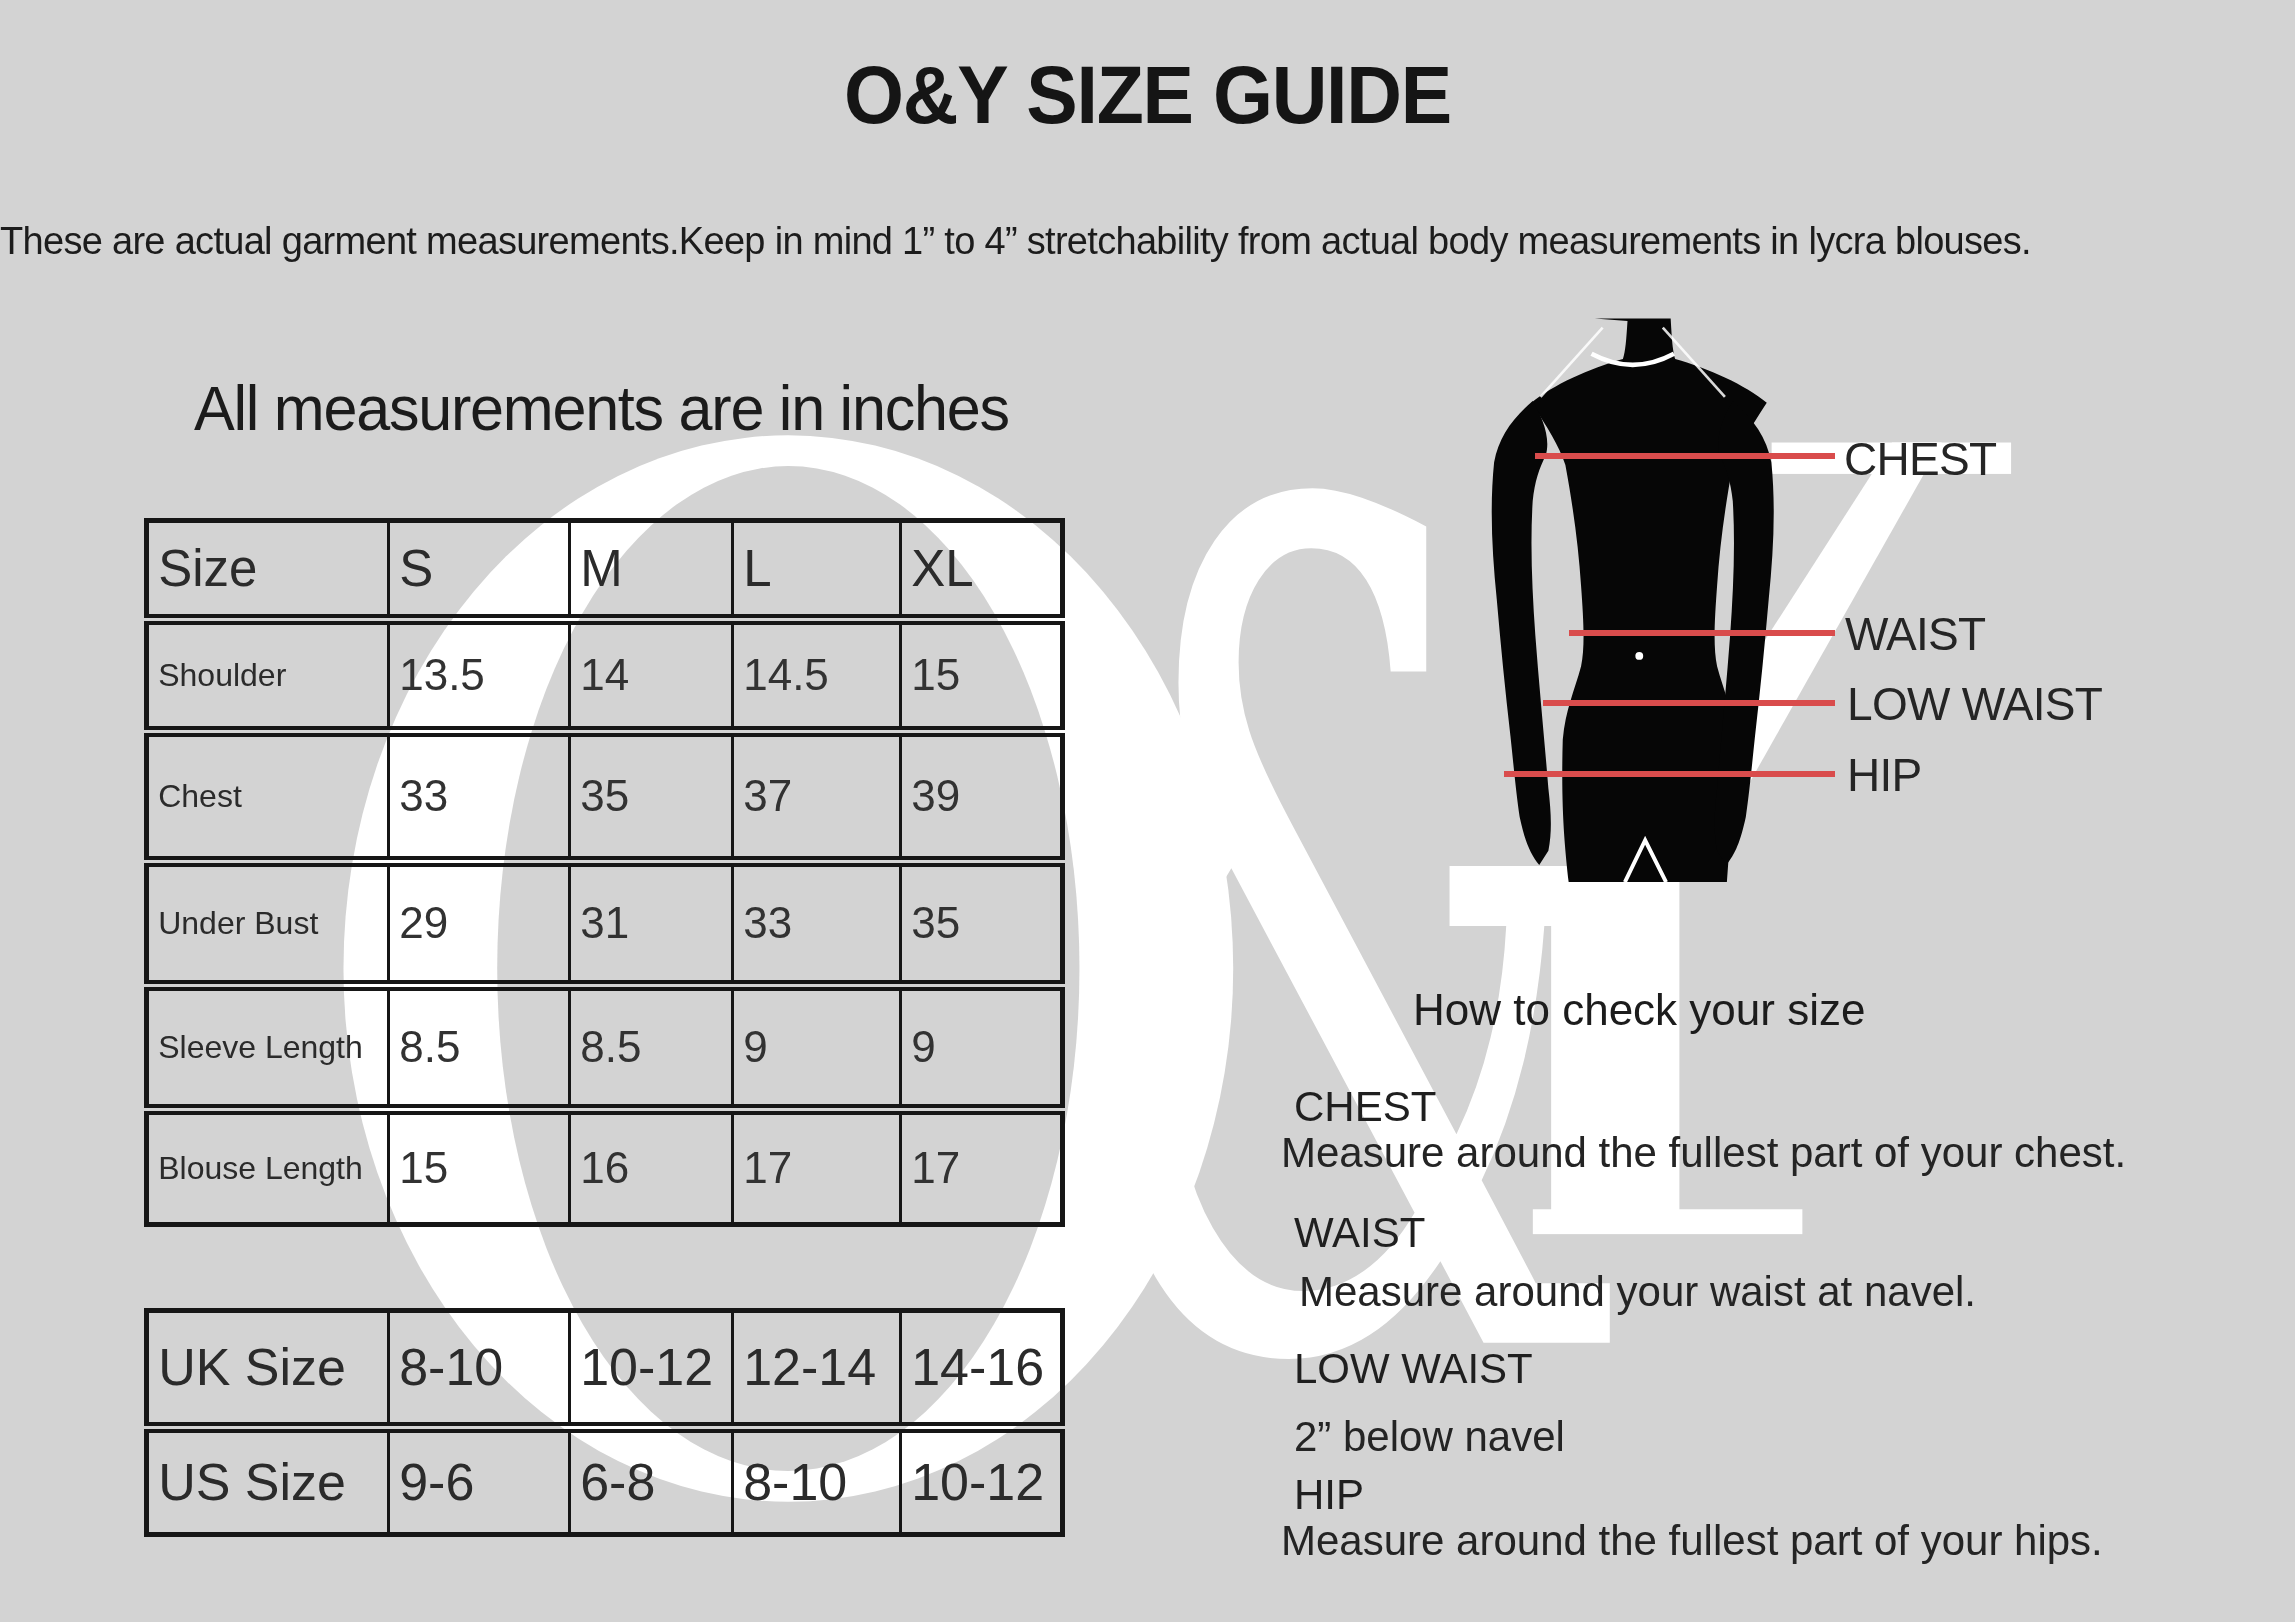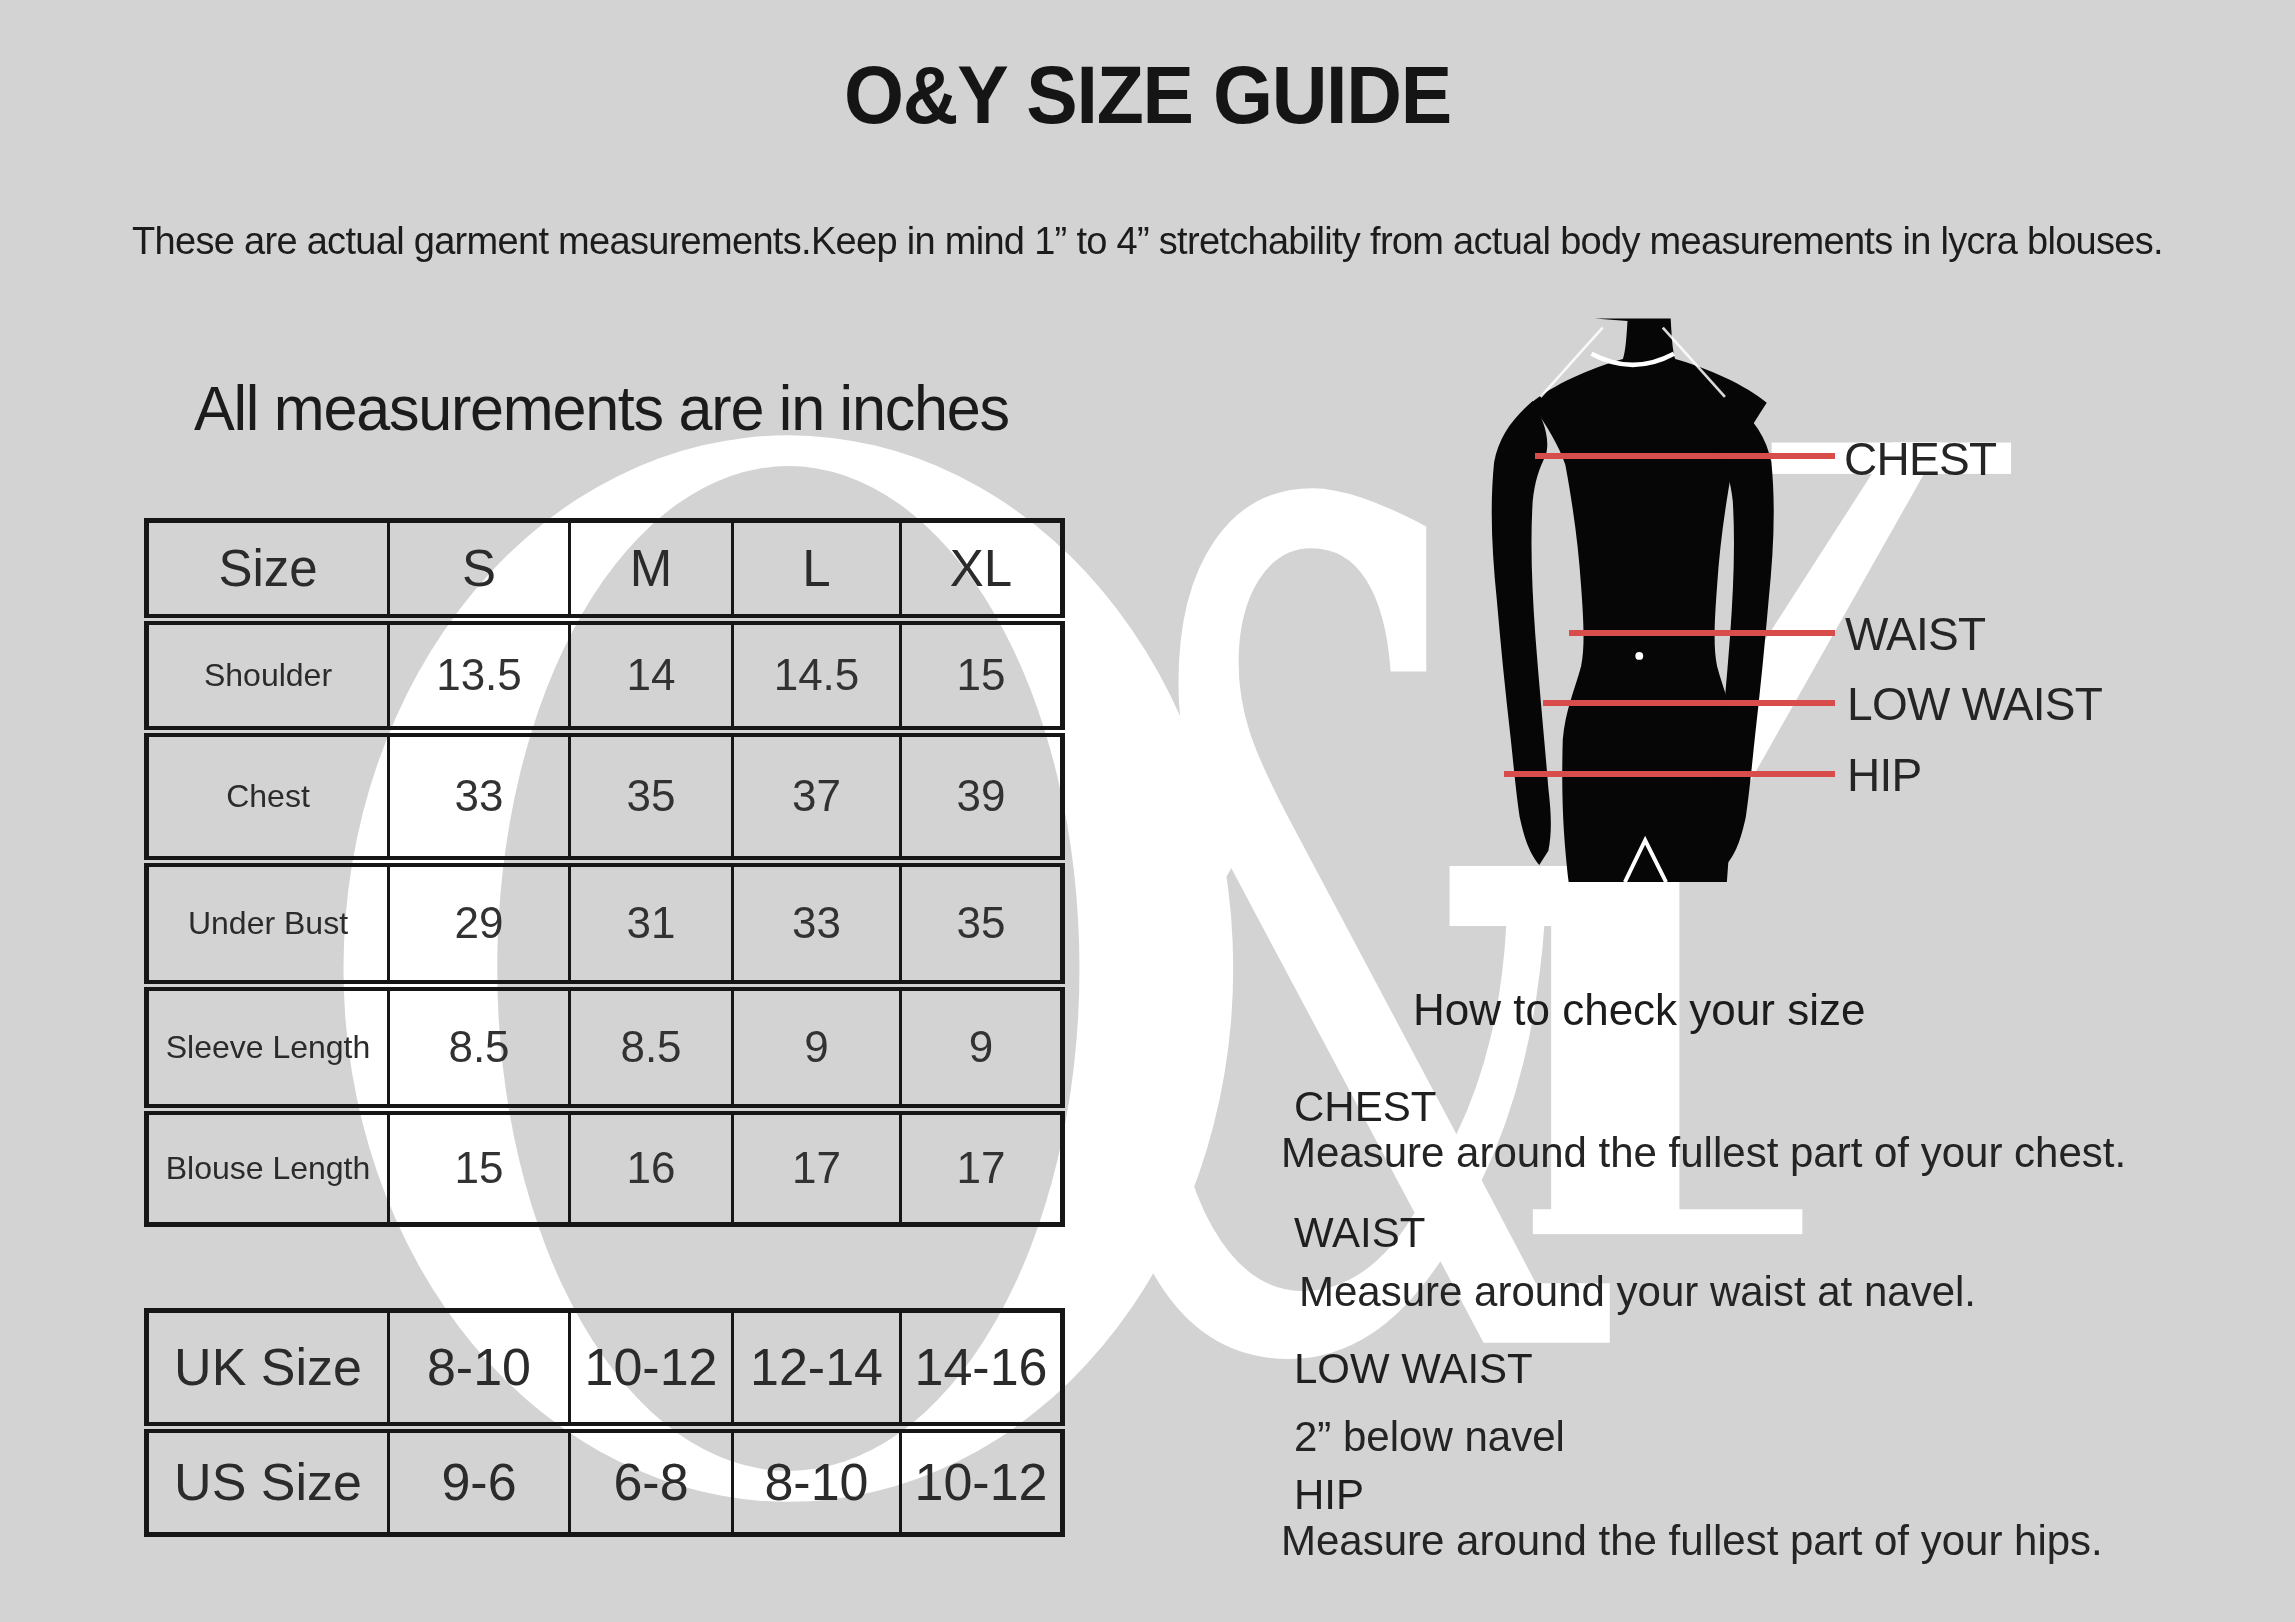--- a/index.html
+++ b/index.html
@@ -3,30 +3,30 @@
 <meta charset="utf-8">
 <style>
   html,body{margin:0;padding:0;}
   body{font-family:"Liberation Sans",sans-serif;}
   .canvas{position:relative;width:2295px;height:1623px;background:#d3d3d3;overflow:hidden;}
   .layer{position:absolute;left:0;top:0;}
   
   .title{position:absolute;left:0;top:48px;width:100%;text-align:center;
          font-size:82px;font-weight:bold;color:#151515;letter-spacing:-1.3px;
          transform:scaleX(.94);z-index:4;}
-  .subtitle{position:absolute;left:0;top:220px;width:100%;text-align:center;
+  .subtitle{position:absolute;left:0;top:220px;width:100%;text-align:left;
             font-size:38px;color:#1c1c1c;z-index:4;letter-spacing:-0.7px;}
   .inches-heading{position:absolute;left:194px;top:372px;font-size:63px;color:#1b1b1b;
                   letter-spacing:-1.3px;z-index:4;transform:scaleX(.97);transform-origin:left;}
   
   table{border-collapse:collapse;table-layout:fixed;position:absolute;z-index:4;
         color:#2b2b2b;}
   .size-table{left:144px;top:518px;width:916px;border:5.2px solid #161616;}
   .conv-table{left:144px;top:1308px;width:916px;border:5.2px solid #161616;}
-  td{border:3.9px solid #161616;text-align:center;vertical-align:middle;padding:0 9.2px;
+  td{border:3.9px solid #161616;vertical-align:middle;padding:0 9.2px;
      line-height:1.05;background:transparent;}
   tr + tr td{border-top:11.8px double #161616;}
   .size-table .col-label{font-size:32px;}
   .size-table .hdr{font-size:51px;}
   .size-table .val{font-size:44px;color:#323232;}
   .conv-table .col-label{font-size:52px;}
   .conv-table .val{font-size:52px;}
   
   .mline{position:absolute;height:5.9px;background:#d94c4c;z-index:6;}
   .mlabel{position:absolute;font-size:46px;color:#252525;z-index:6;letter-spacing:-0.7px;

